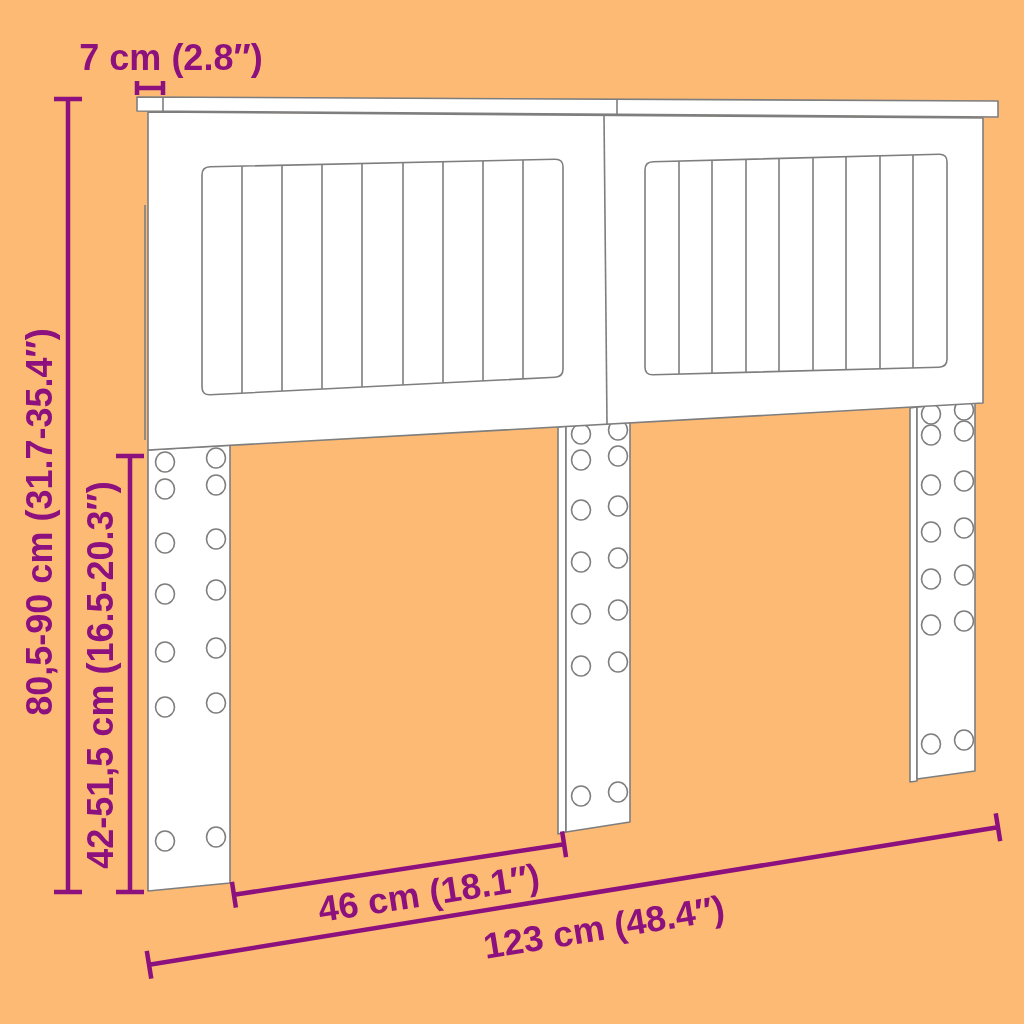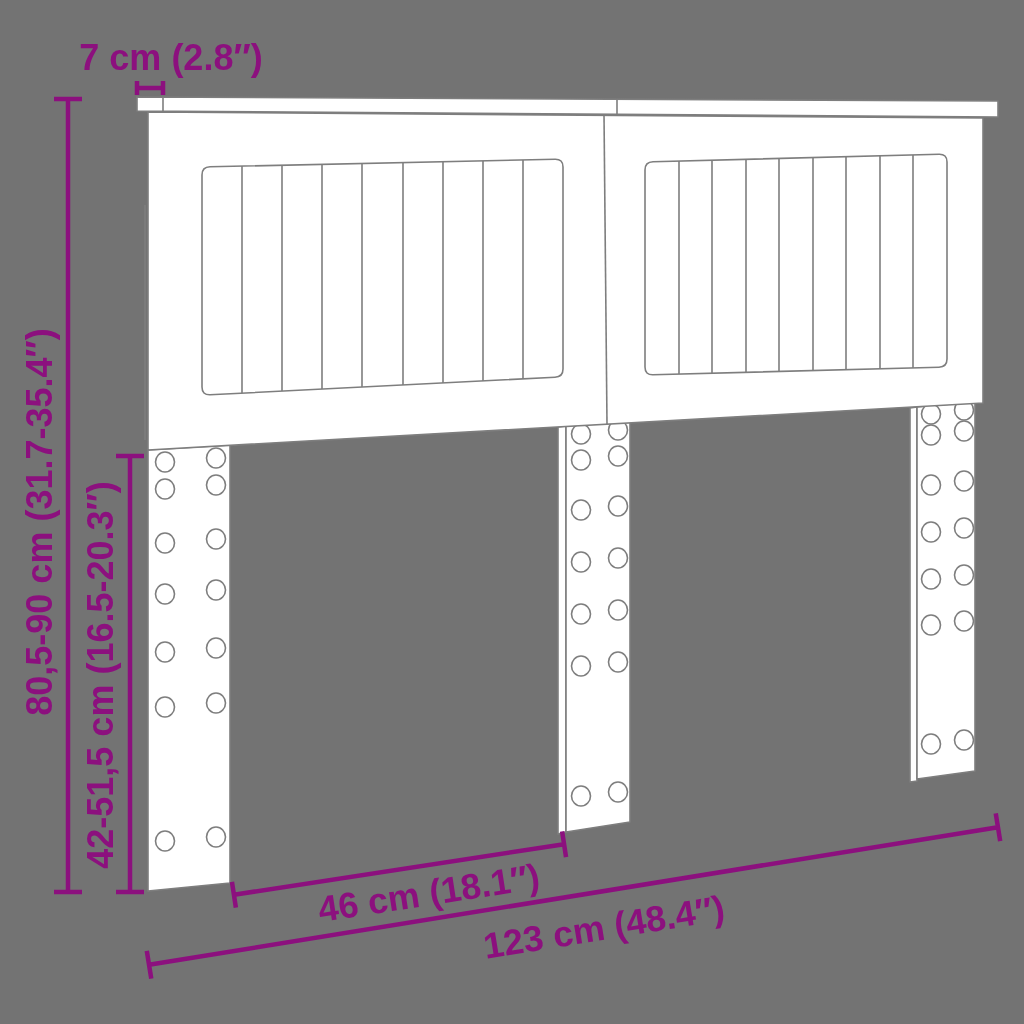--- a/index.html
+++ b/index.html
@@ -1,16 +1,16 @@
 <!DOCTYPE html>
 <html><head>
 <meta charset="utf-8">
 <style>
   html,body { margin:0; padding:0; background:#ffffff; }
-  .stage { position:relative; width:1024px; height:1024px; background:#737373; overflow:hidden; }
+  .stage { position:relative; width:1024px; height:1024px; background:#fdba74; overflow:hidden; }
   svg { display:block; }
   .outline       { fill:#ffffff; stroke:#7e7e7e; stroke-width:1.6; stroke-linejoin:round; }
   .outline-line  { fill:none;    stroke:#7e7e7e; stroke-width:1.6; }
   .hole          { fill:#ffffff; stroke:#7e7e7e; stroke-width:1.6; }
   .dims          { fill:none; stroke:#8c107e; stroke-width:4.5; stroke-linecap:butt; }
   .dimtext       { fill:#8c107e; stroke:none;
                    font-family:"Liberation Sans", sans-serif;
                    font-weight:700; font-size:36px; }
 </style>
 </head>

